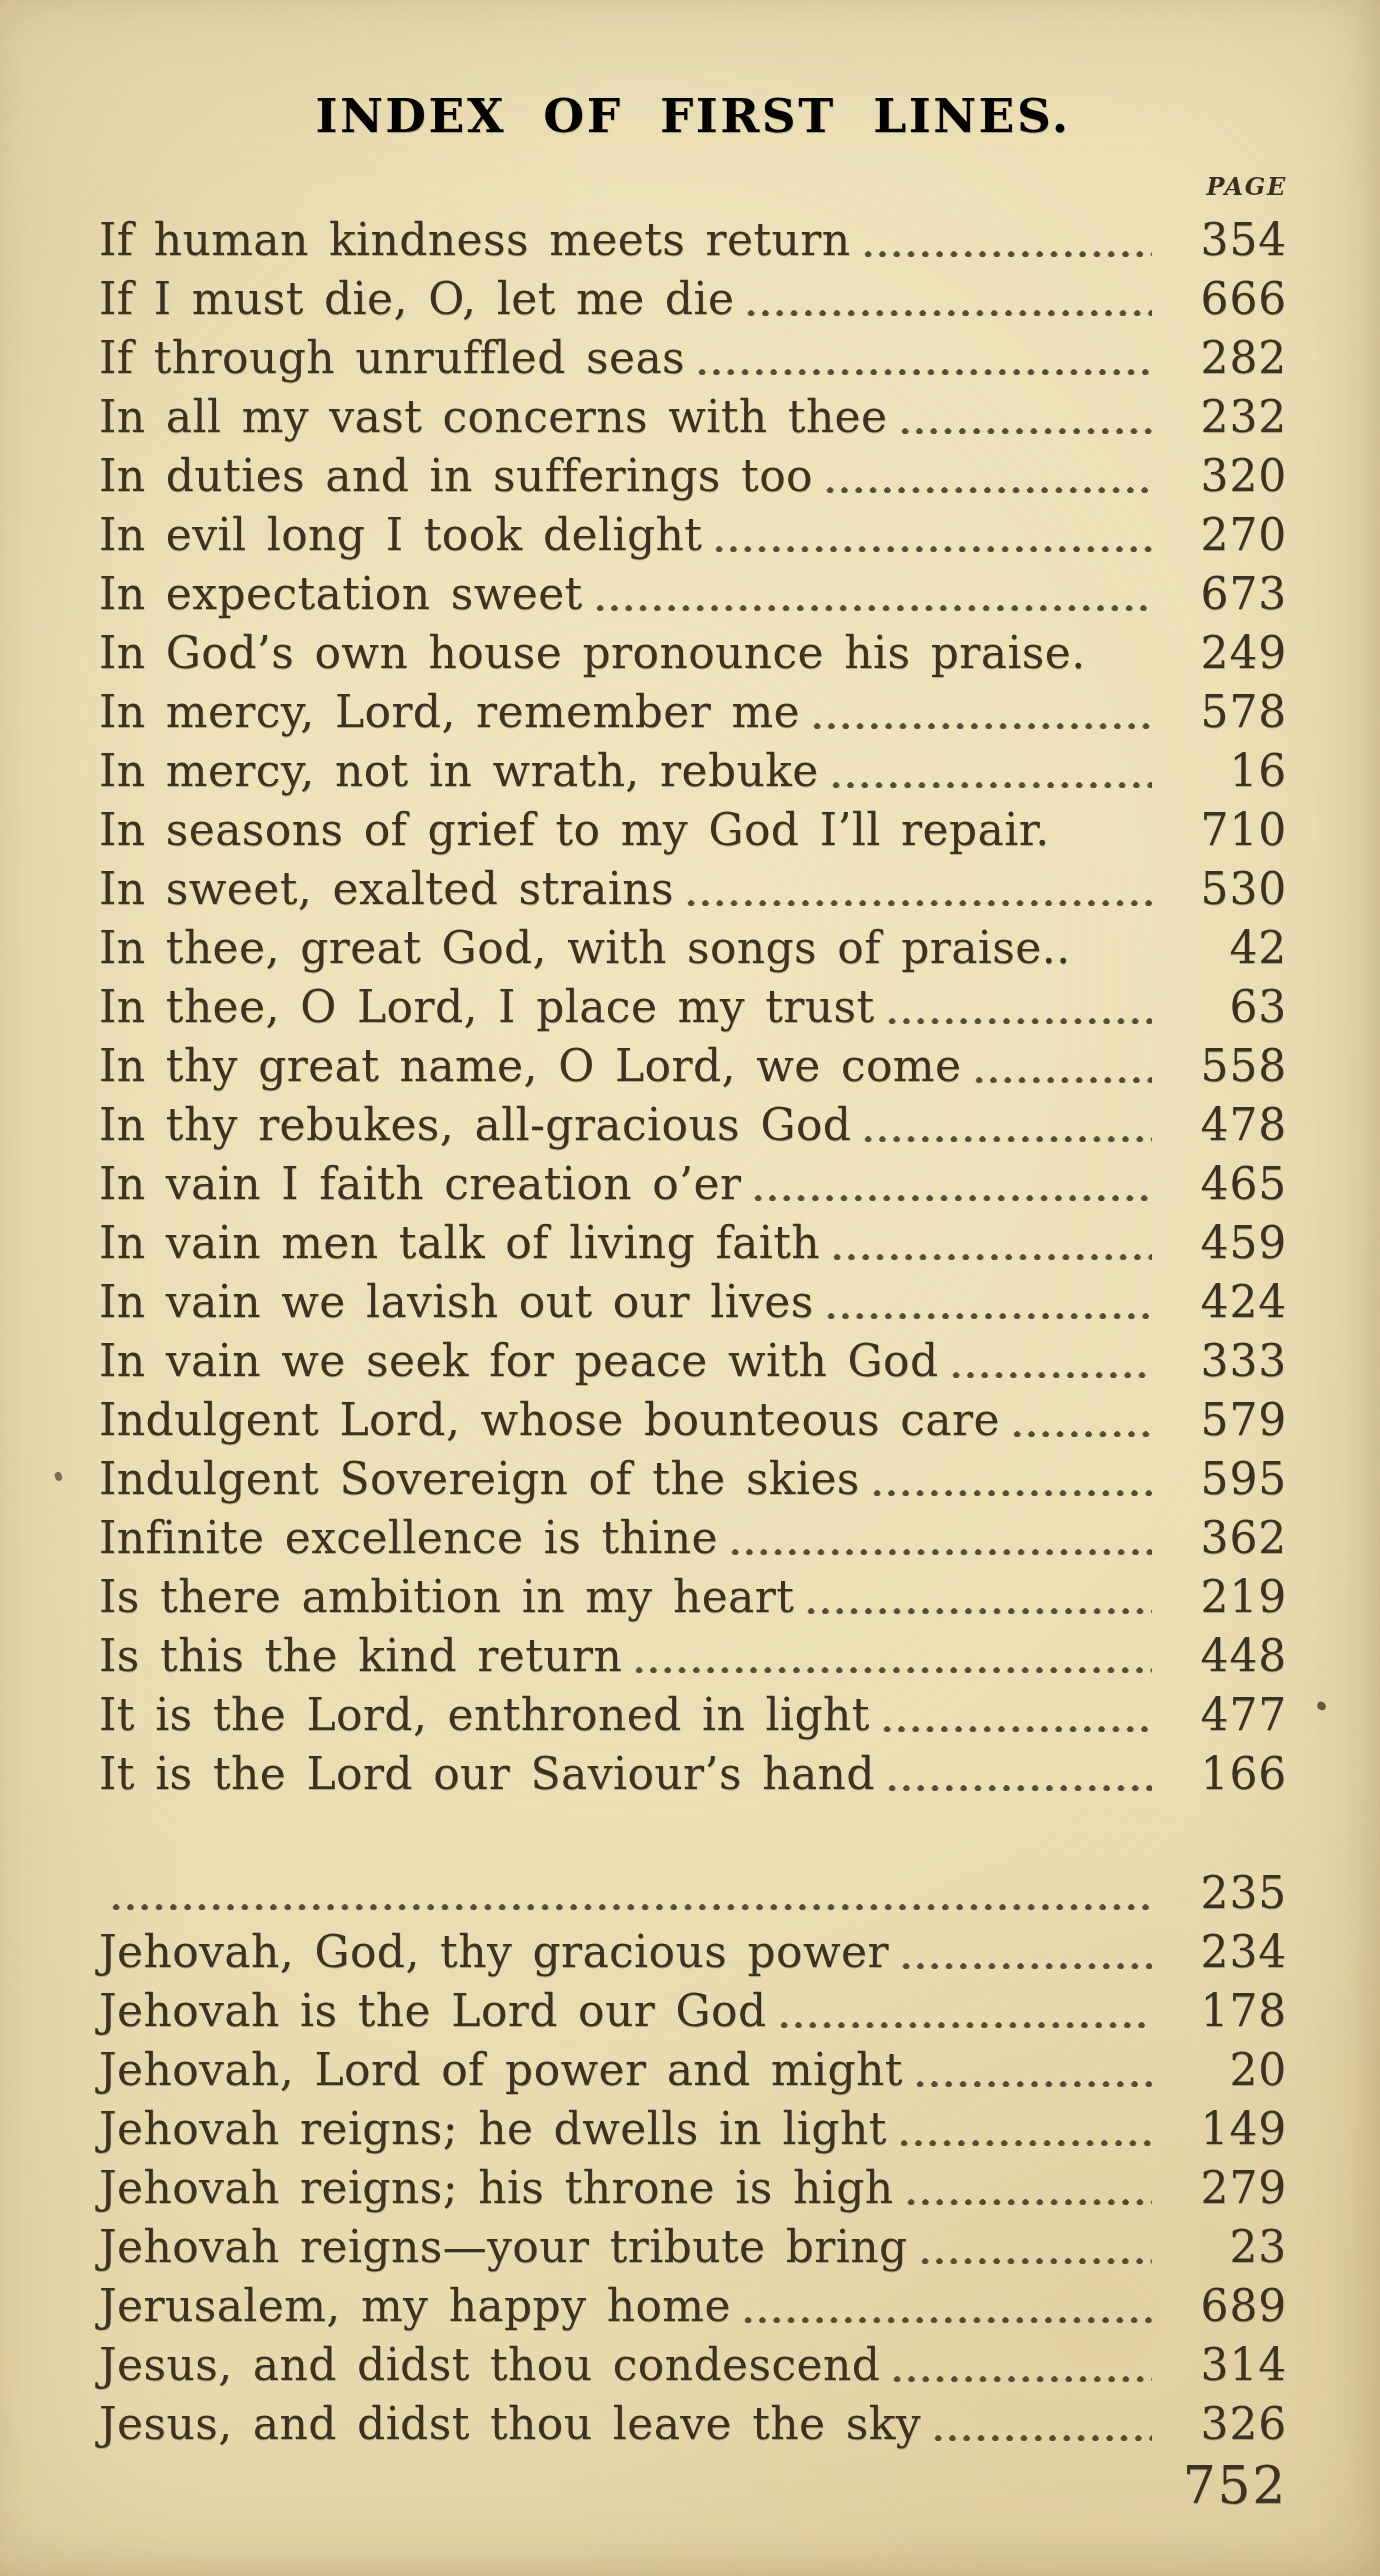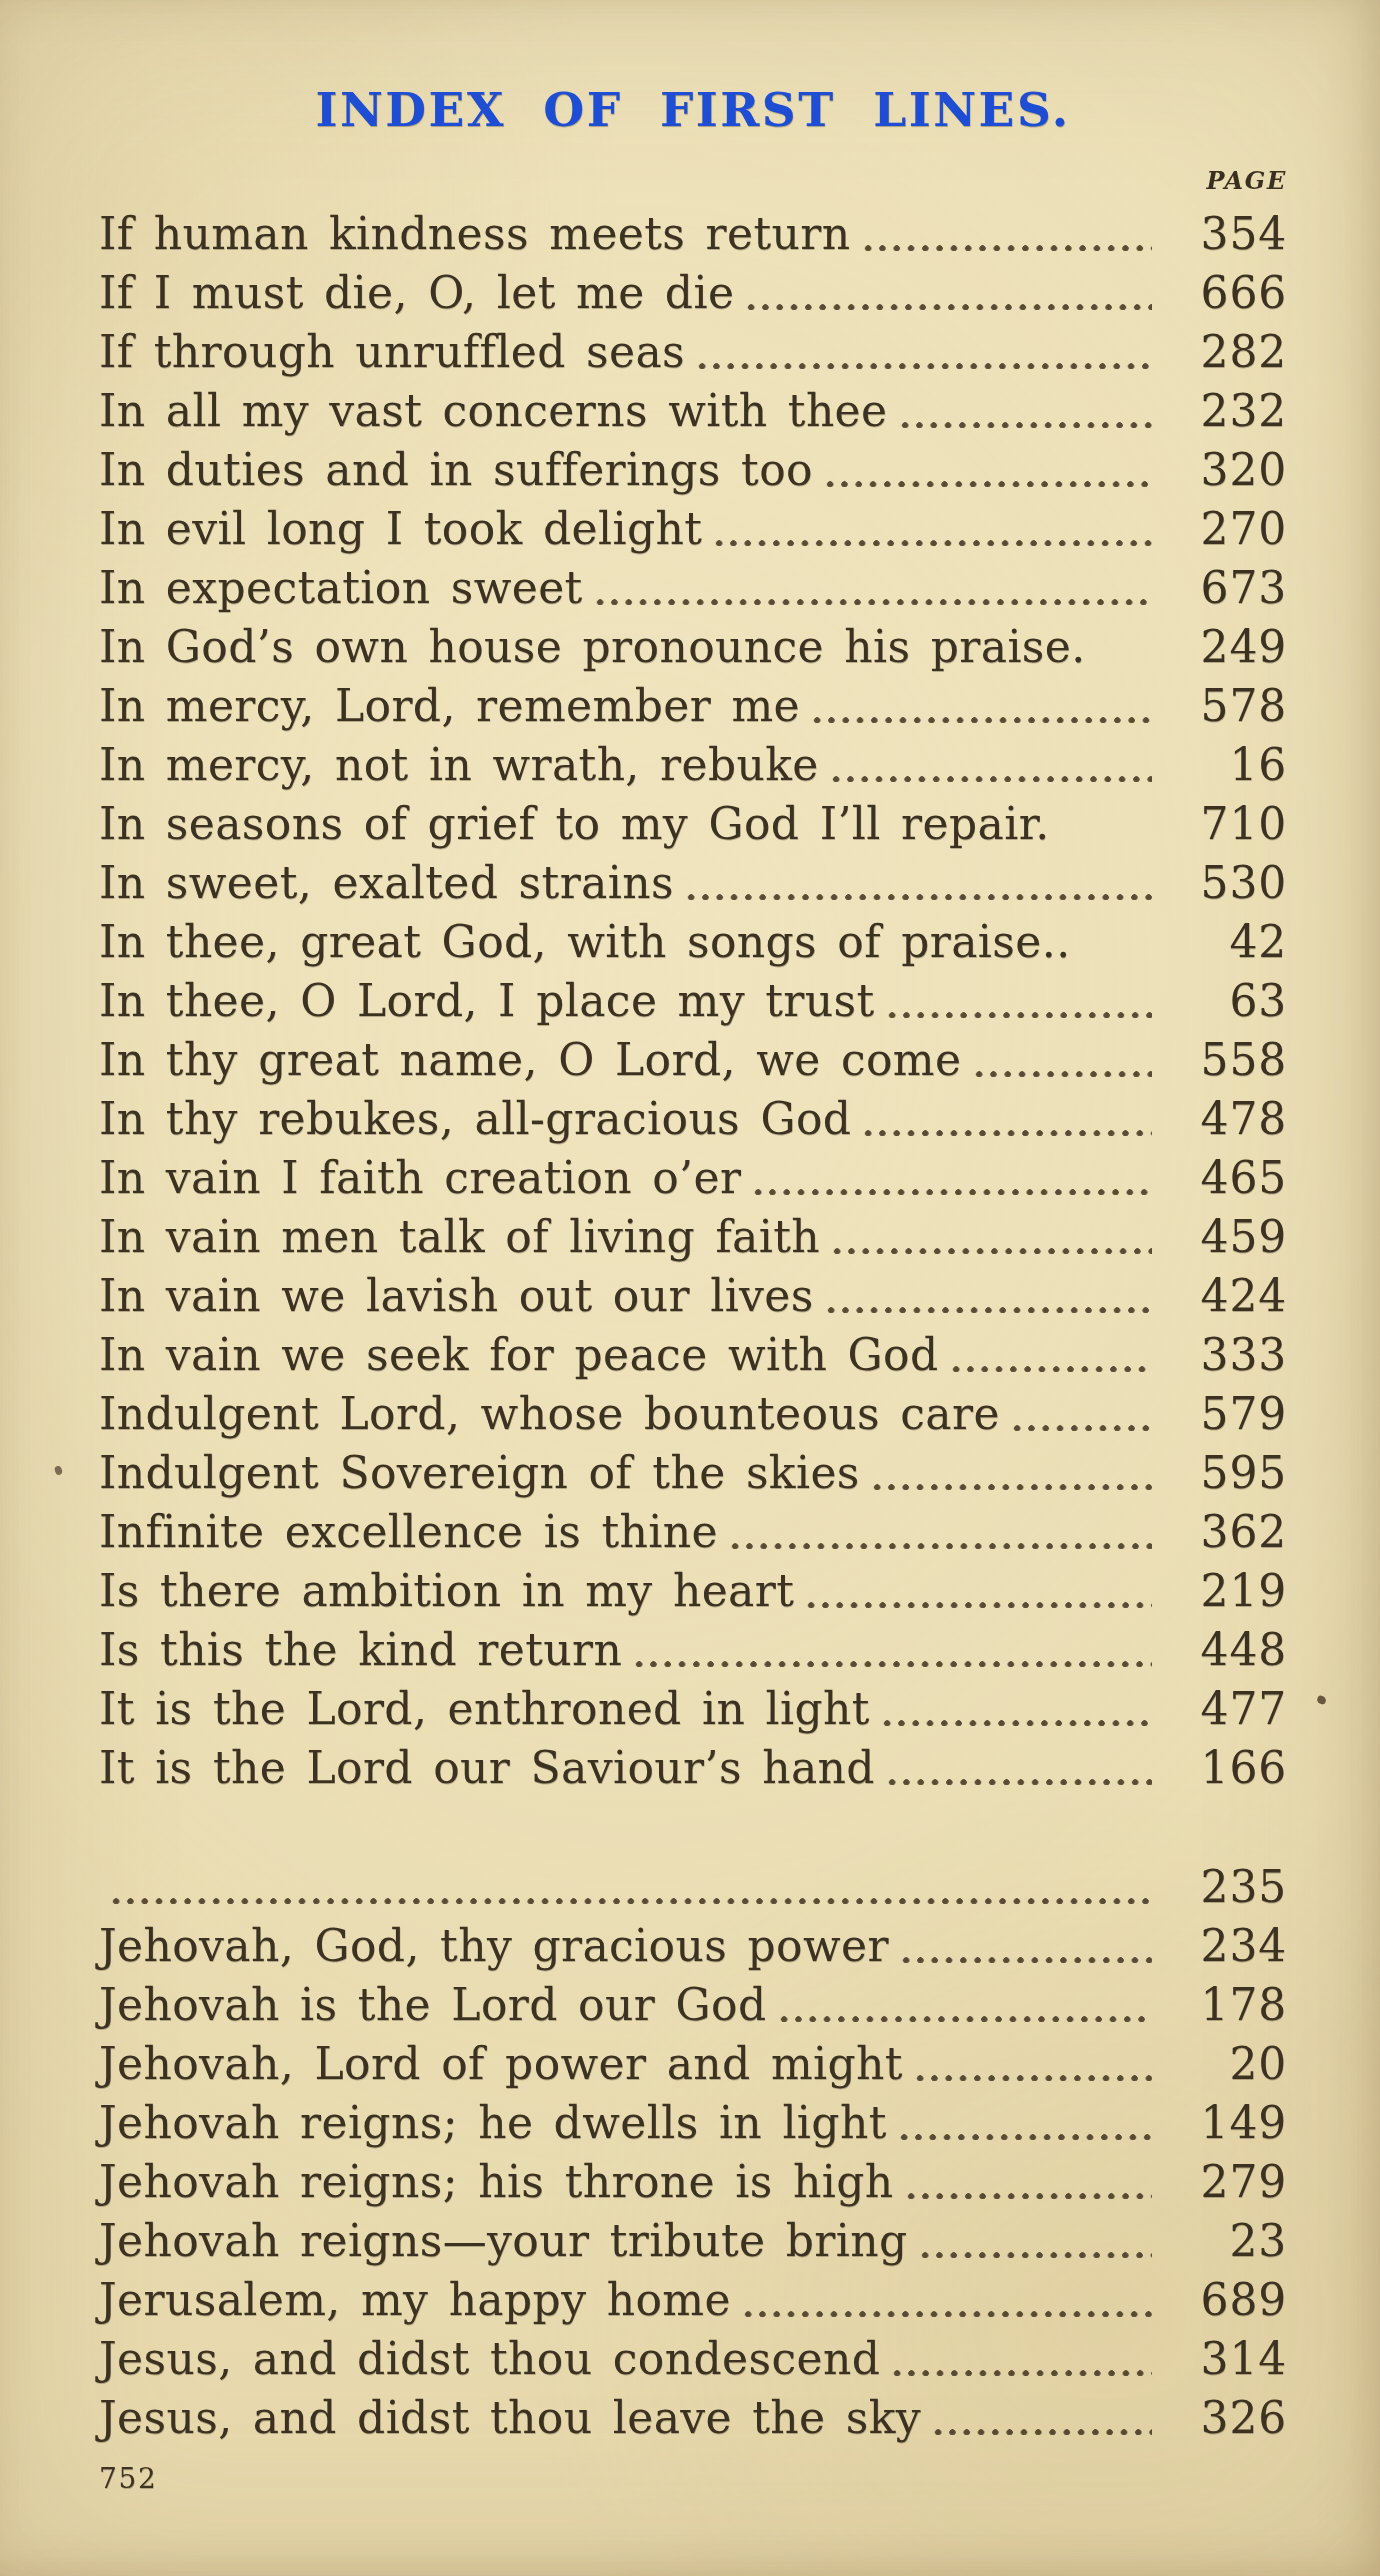--- a/index.html
+++ b/index.html
@@ -20,28 +20,28 @@
     position: absolute; inset: 0; pointer-events: none;
     box-shadow: inset 0 0 185px rgba(128,102,56,0.18), inset -22px 0 59px -20px rgba(128,102,56,0.28), inset 0 -17px 50px -17px rgba(128,102,56,0.16);
   }
   .page {
     position: relative;
     box-sizing: border-box;
     width: 100%; height: 100%;
     padding: 77px 94px 0 99px;
   }
   .title {
-    margin: 6px;
+    margin: 12px;
     text-align: center;
     font-size: 47px;
     line-height: 54px;
     font-weight: bold;
     letter-spacing: 2.5px;
     word-spacing: 18.5px;
-    color: #1d4ed8;
+    color: #000000;
     text-shadow: 0.5px 0.7px 0.7px rgba(54,45,30,0.35);
   }
   .col-header {
     margin-top: 30px;
     text-align: right;
     font-size: 24px;
     line-height: 28.6px;
     font-weight: bold;
     letter-spacing: 1.7px;
     color: #3a3020;
@@ -84,22 +84,22 @@
   .leader.hidden::after { display: none; }
   .num {
     min-width: 128px;
     text-align: right;
     white-space: nowrap;
     letter-spacing: 0.8px;
   }
   .section-gap { height: 60px; }
   .folio {
     margin-top: 5px;
-    text-align: left;
-    font-size: 28px;
+    text-align: right;
+    font-size: 52px;
     line-height: 54px;
     letter-spacing: 1.7px;
     text-shadow: 0.4px 0.5px 0.6px rgba(58,47,30,0.30);
   }
   .mark-left {
     display: none;
     position: absolute;
     left: -44px; top: 23.5px;
     width: 6.7px; height: 9.2px;
     border-radius: 50%;

